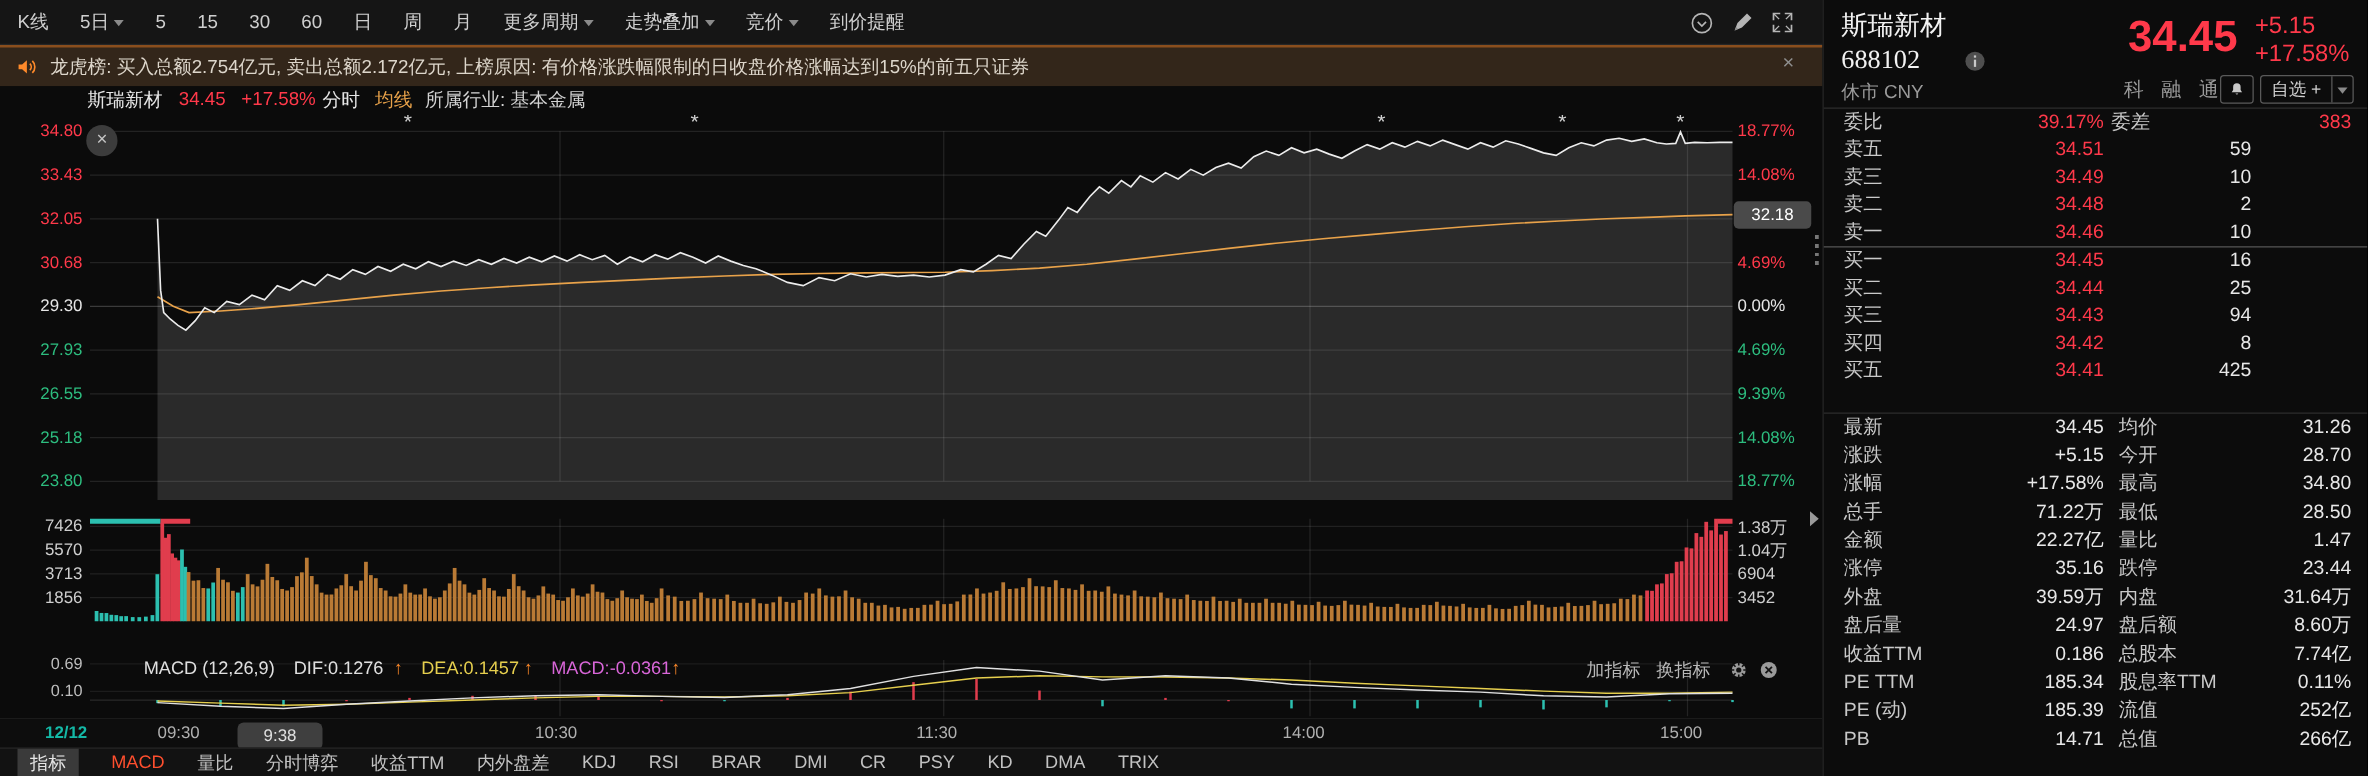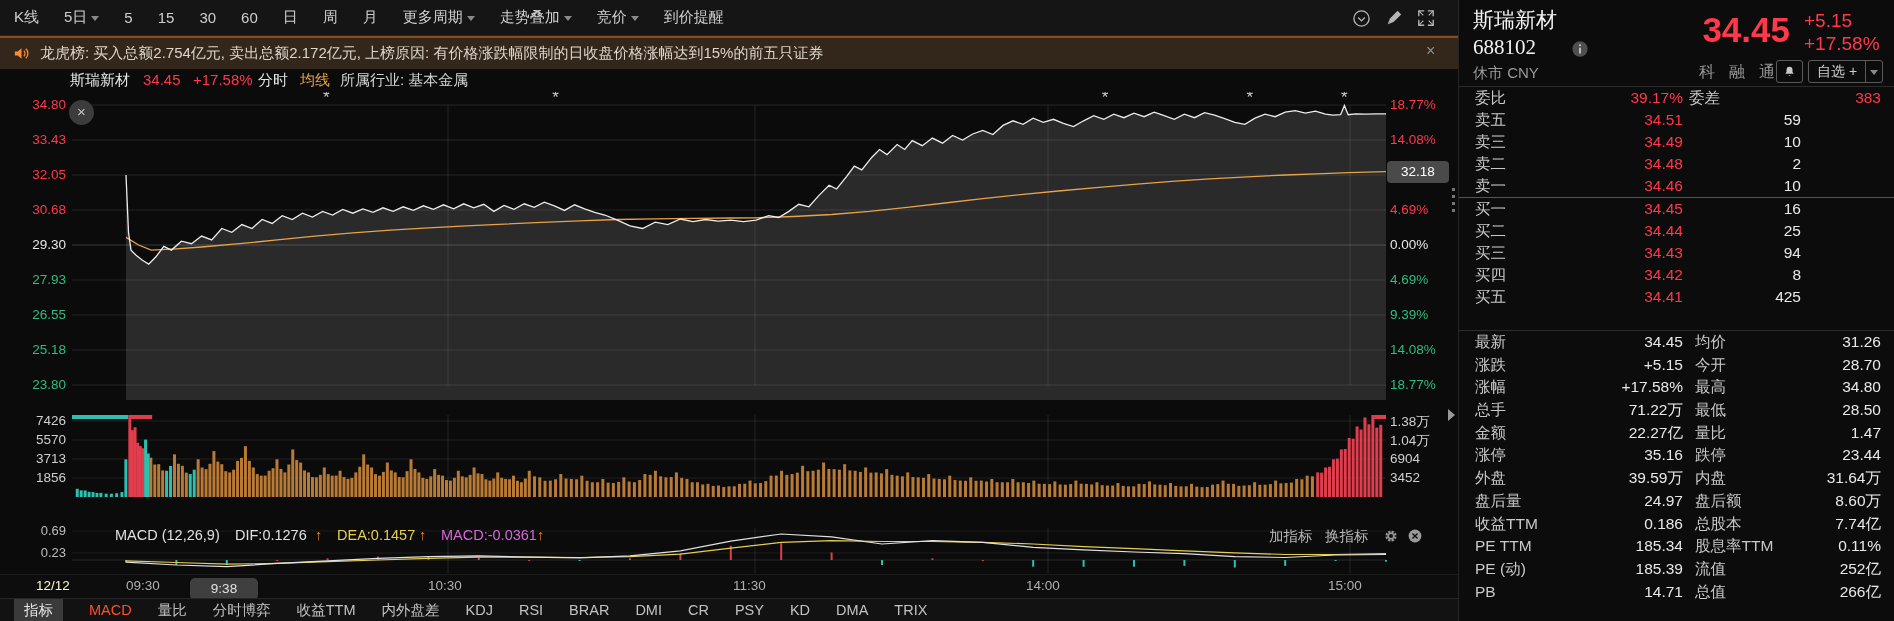--- a/index.html
+++ b/index.html
@@ -579,24 +579,24 @@
         </svg>
     </span>
     <span style="left:1370px;top:4px;">
       <svg width="16" height="16" viewBox="0 0 20 20">
           <circle cx="10" cy="10" r="8" fill="#9a9a9a"></circle>
           <path d="M6.8 6.8l6.4 6.4M13.2 6.8l-6.4 6.4" stroke="#121212" stroke-width="1.8"></path>
         </svg>
     </span>
   </div>
   <span class="ax" style="top:523px;color:#bdbdbd;font-size:13px;">0.69</span>
-  <span class="ax" style="top:545px;color:#bdbdbd;font-size:13px;">0.23</span>
+  <span class="ax" style="top:545px;color:#bdbdbd;font-size:13px;">0.10</span>
 
   <div class="time-axis">
-    <span style="left:36px;color:#fef9c3;">12/12</span>
+    <span style="left:36px;color:#14b8a6;font-weight:bold;">12/12</span>
     <span style="left:126px;">09:30</span>
     <span class="cross-tag">9:38</span>
     <span style="left:428px;">10:30</span>
     <span style="left:733px;">11:30</span>
     <span style="left:1026px;">14:00</span>
     <span style="left:1328px;">15:00</span>
   </div>
 
   <div class="tabbar">
     <span class="tab tab-active">指标</span>

